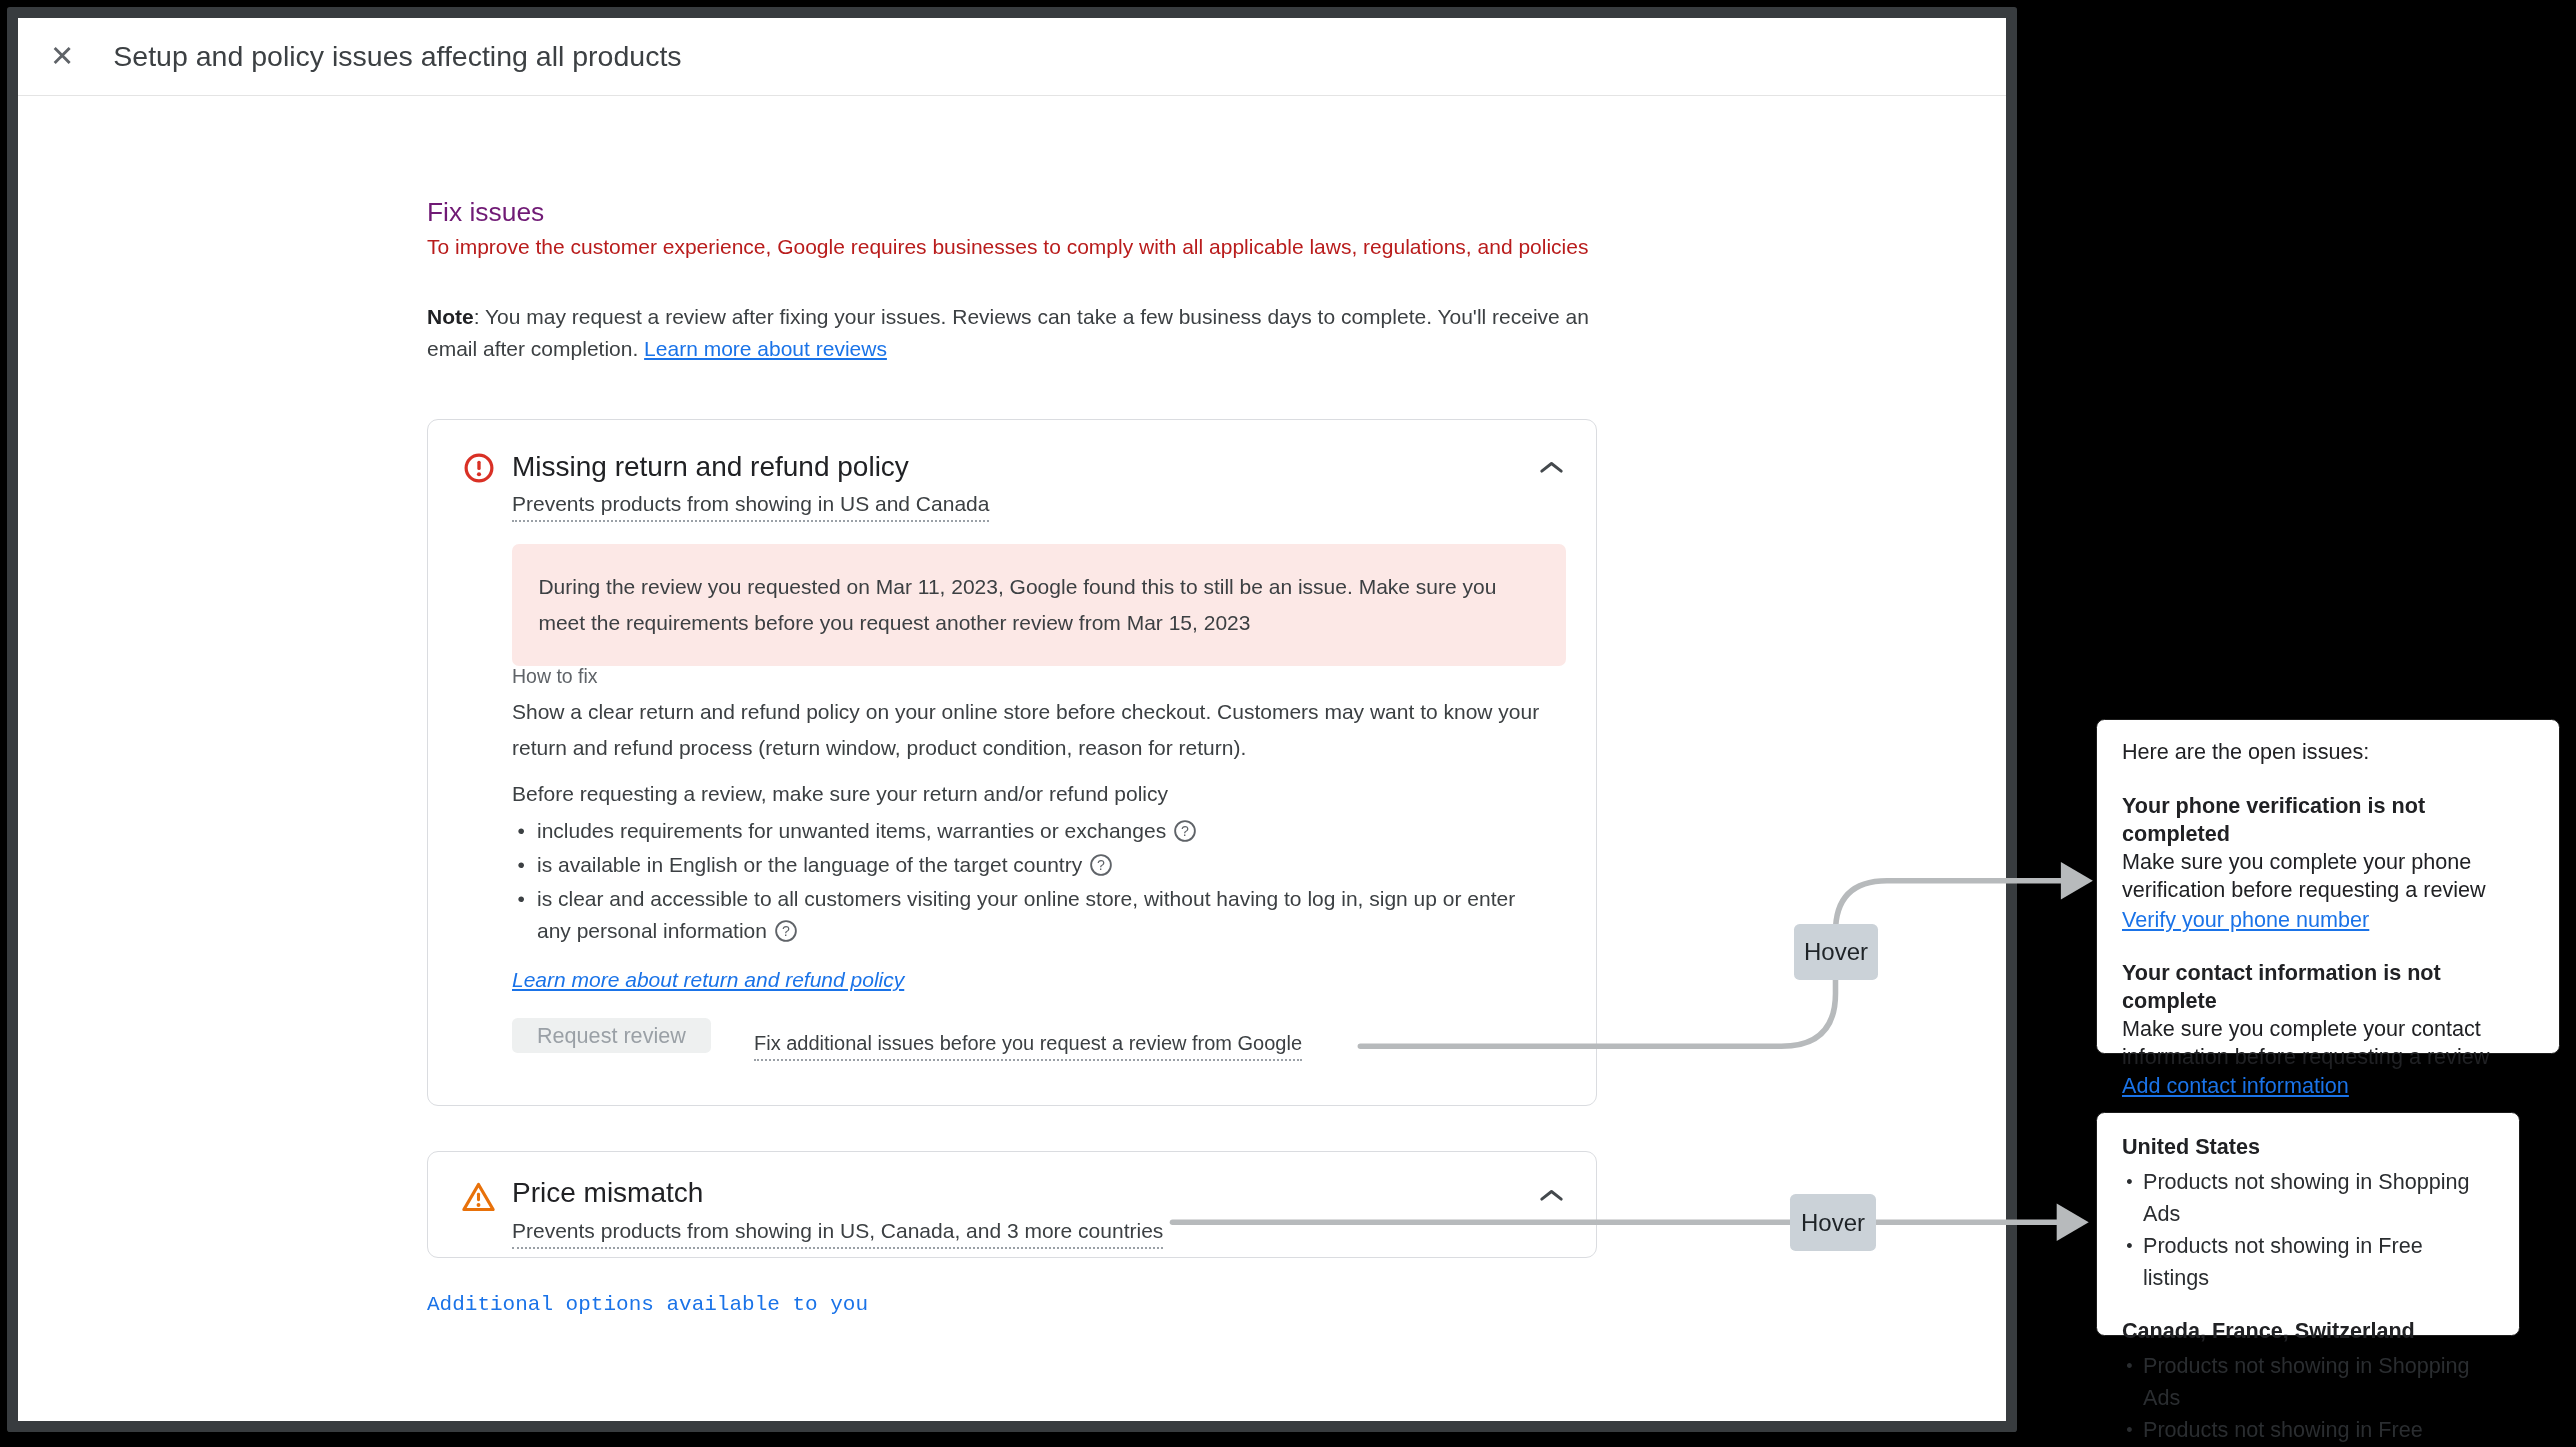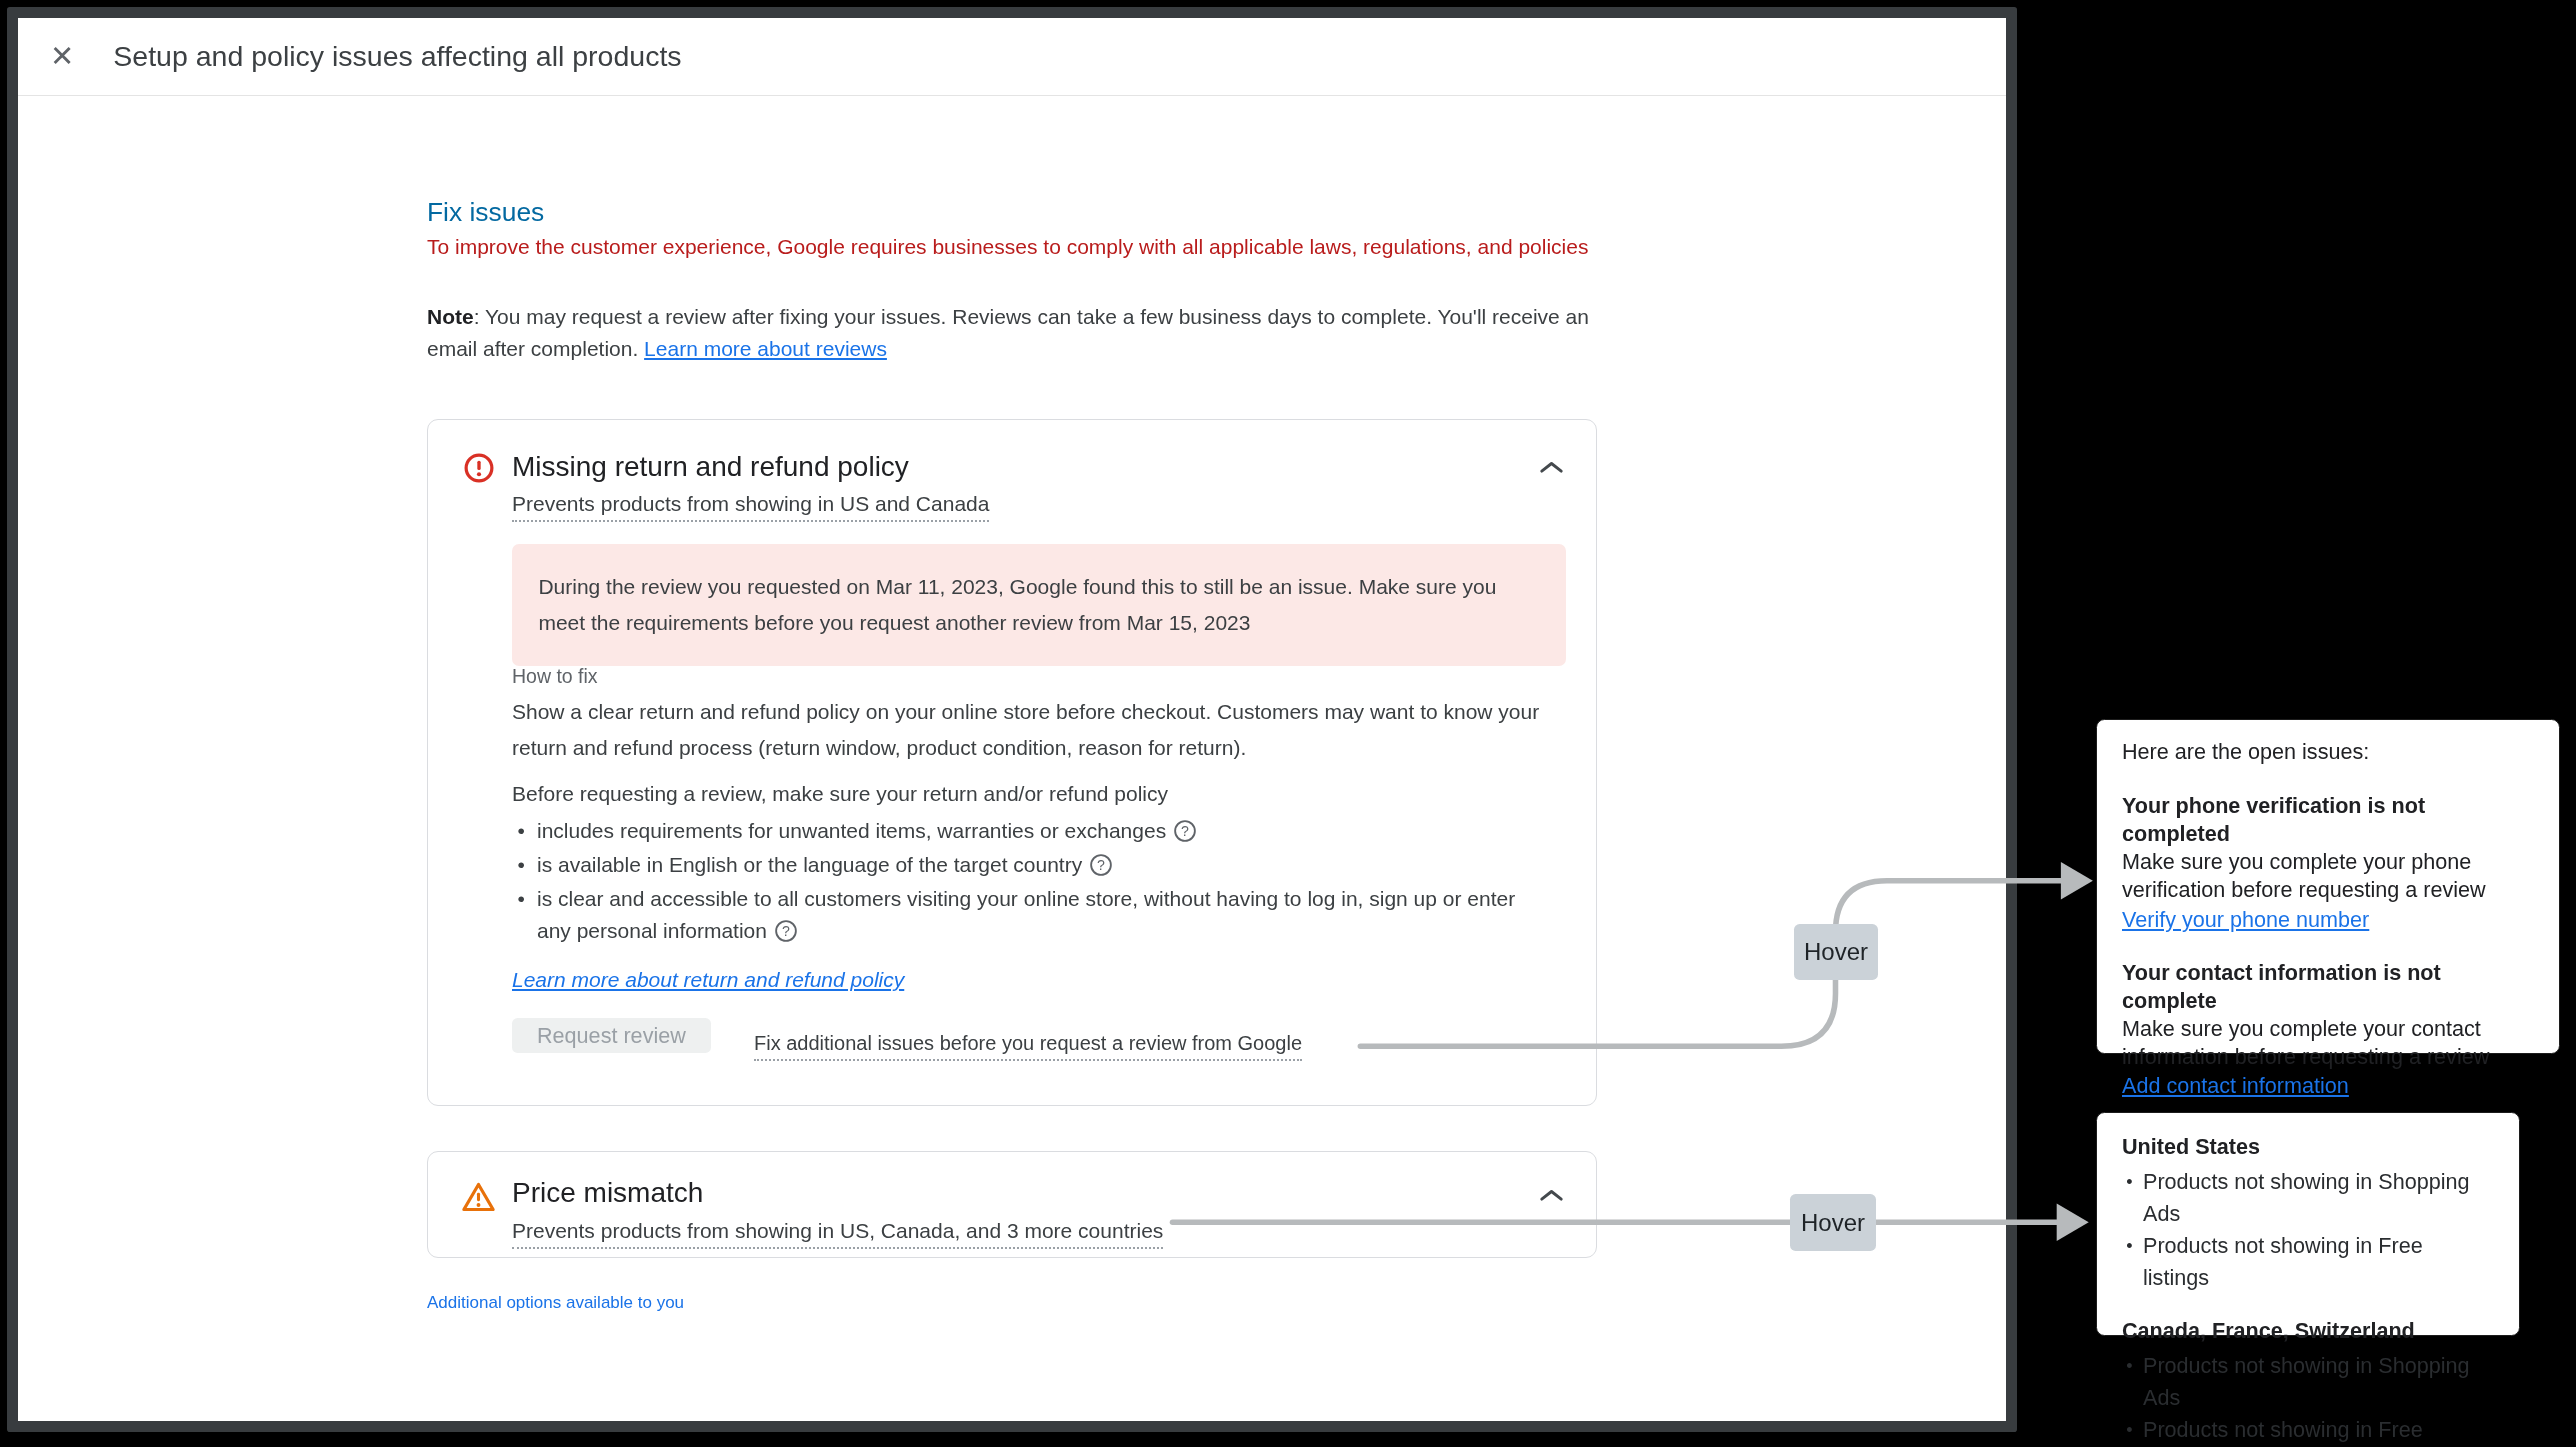--- a/index.html
+++ b/index.html
@@ -15,21 +15,21 @@
   }
   .titlebar{
     position:absolute;left:0;right:0;top:0;height:77px;
     border-bottom:1.4px solid #e4e4e4;display:flex;align-items:center;
   }
   .close-x{
     margin-left:32px;font-size:29px;color:#5f6368;line-height:1;cursor:pointer;
   }
   .dlg-title{margin-left:39px;font-size:28.5px;color:#3c4043;}
   .content{position:absolute;left:409px;top:77px;width:1191px;height:1322px;}
-  .h-fix{position:absolute;left:0;top:102px;font-size:26.4px;color:#0369a1;}
+  .h-fix{position:absolute;left:0;top:102px;font-size:26.4px;color:#701a75;}
   .p1{position:absolute;left:0;top:136px;width:1191px;font-size:21px;line-height:31px;color:#b91c1c;}
   .note{position:absolute;left:0;top:206px;width:1191px;font-size:21px;line-height:32px;color:#3c4043;}
   .note b{color:#202124;}
   a.link{color:#1a73e8;text-decoration:underline;cursor:pointer;}
   a.link.plain{text-decoration:none;}
   
   .card{
     position:absolute;left:0;width:1170px;box-sizing:border-box;
     border:1.4px solid #dadce0;border-radius:11px;background:#fff;
   }
@@ -63,21 +63,21 @@
   .learn-link{position:absolute;left:84px;top:548px;font-size:21px;font-style:italic;}
   .req-btn{
     position:absolute;left:84px;top:598px;height:35px;padding:0 25px;border:none;
     background:#eef0f0;color:#9aa0a6;font-size:21.6px;border-radius:5.6px;
     font-family:"Liberation Sans",sans-serif;display:flex;align-items:center;
   }
   .req-hint{
     position:absolute;left:326px;top:612px;font-size:20px;color:#3c4043;
     border-bottom:2.1px dotted #9aa0a6;padding-bottom:4.2px;cursor:default;
   }
-  .footer-link{position:absolute;left:0;top:1198px;font-size:17px;}
+  .footer-link{position:absolute;left:0;top:1198px;font-size:21px;font-family:Liberation Mono, monospace;}
   
   svg.connectors{position:absolute;left:0;top:0;z-index:30;pointer-events:none;}
   .hoverbox{
     position:absolute;z-index:40;background:#cbd2d8;border-radius:5.6px;
     display:flex;align-items:center;justify-content:center;
     font-size:24px;color:#1f2428;
   }
   .hb1{left:1794px;top:924px;width:84px;height:56px;}
   .hb2{left:1790px;top:1194px;width:86px;height:57px;}
   

